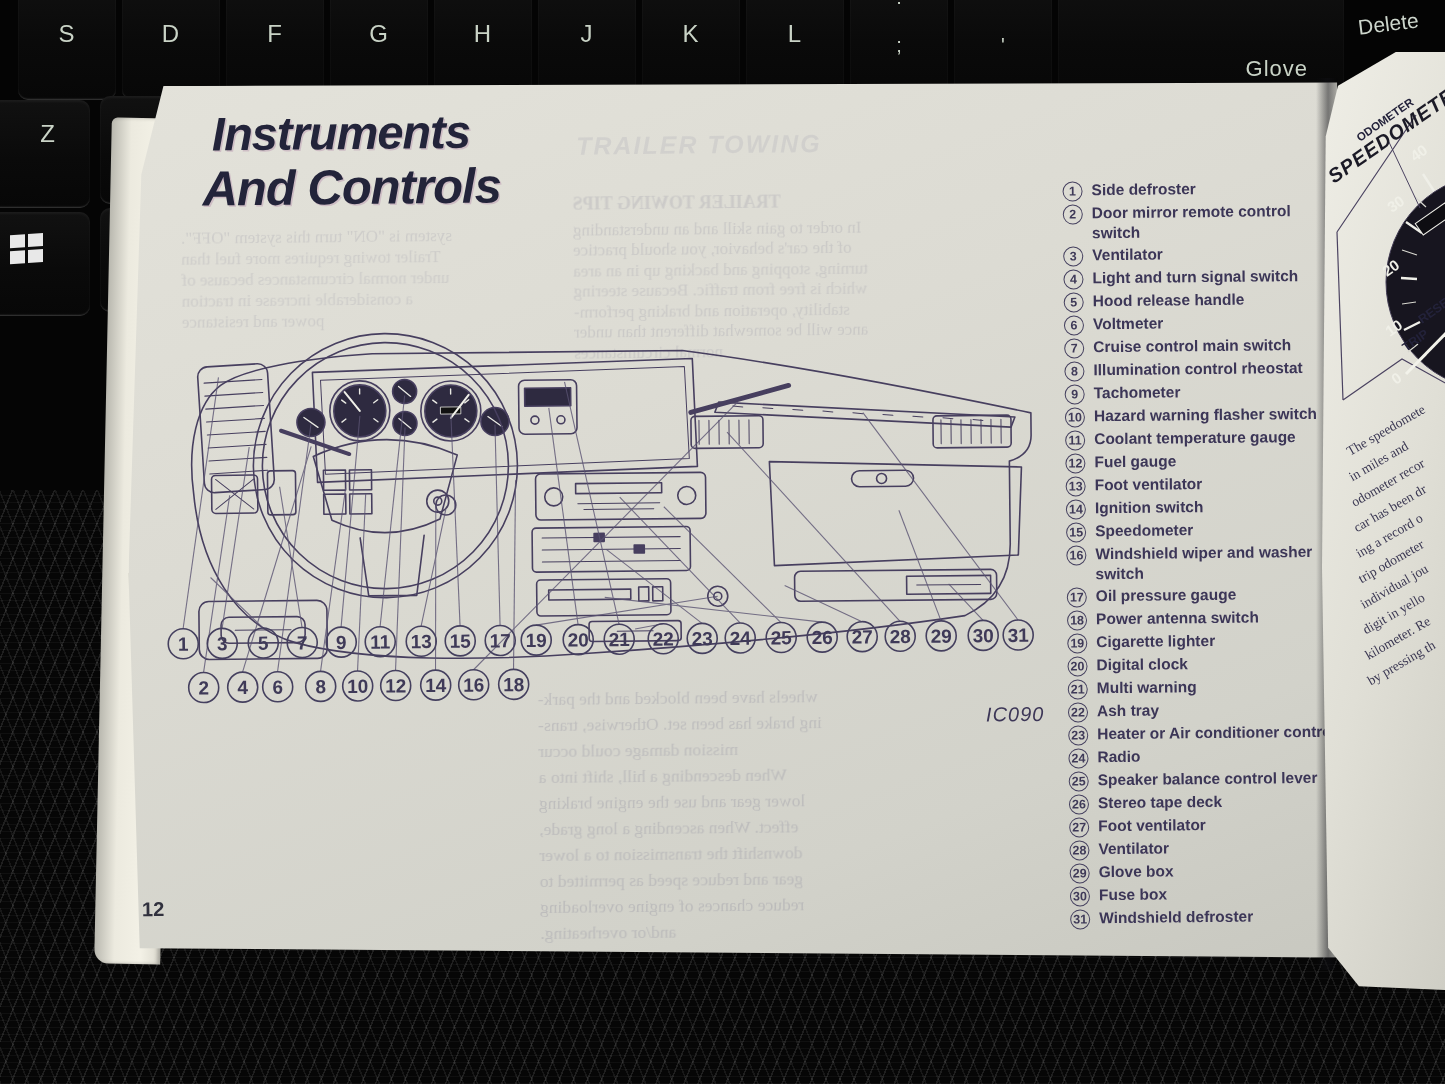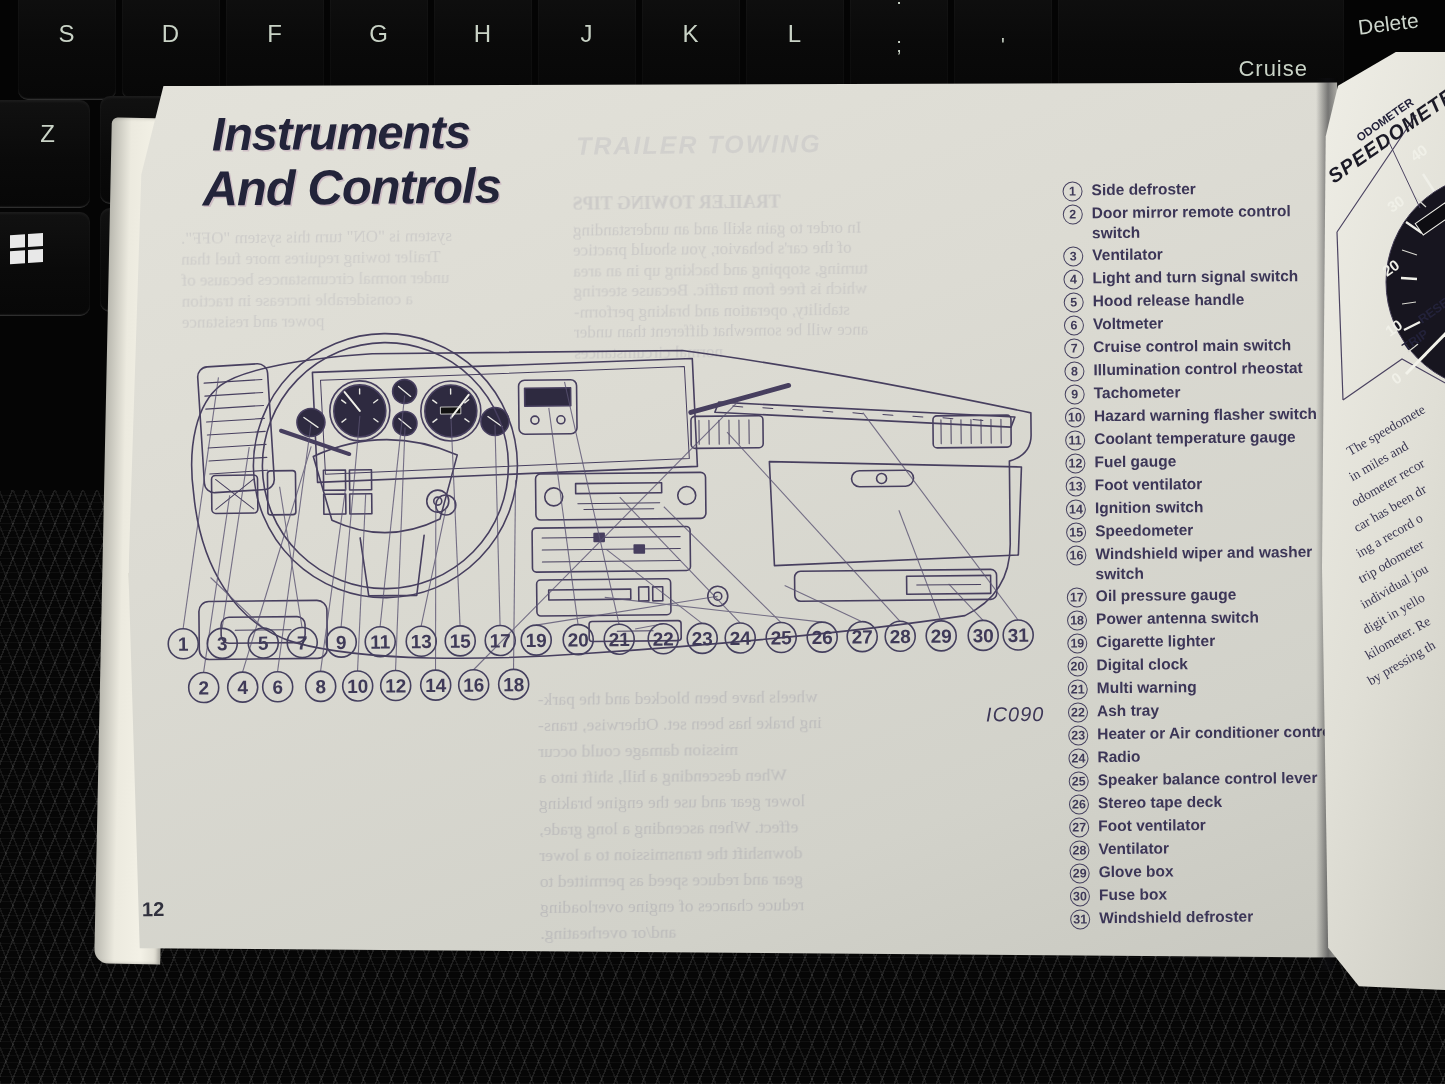--- a/index.html
+++ b/index.html
@@ -119,21 +119,21 @@
       </div>
     <div class="key" style="left:850px;top:-28px;width:98px;height:128px;">
       <div class="shift">:</div>
       <div class="main2">;</div>
     </div>
     <div class="key" style="left:954px;top:-28px;width:98px;height:128px;">
       <div class="shift">"</div>
       <div class="main2">'</div>
     </div>
     <div class="key key-enter" style="left:1058px;top:-28px;width:286px;height:130px;">
-      <div class="cap" style="top:84px;">Cruise</div>
+      <div class="cap" style="top:84px;">Glove</div>
     </div>
     <div class="delete-label">Delete</div>
   </div>
 
   <div class="kb-left">
     <div class="key" style="left:-38px;top:0px;width:128px;height:108px;">
       <div class="cap" style="left:22px;">Z</div>
     </div>
     <div class="key" style="left:100px;top:-4px;width:120px;height:108px;">
       <div class="cap">X</div>

